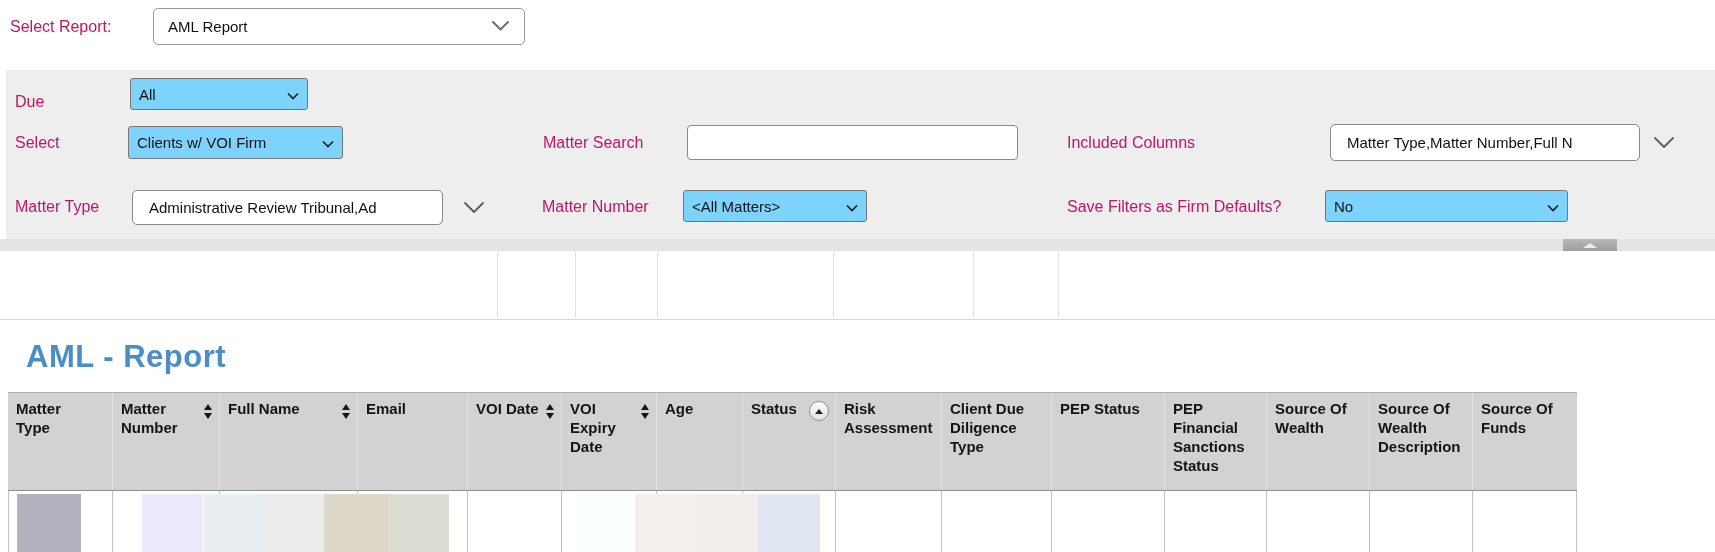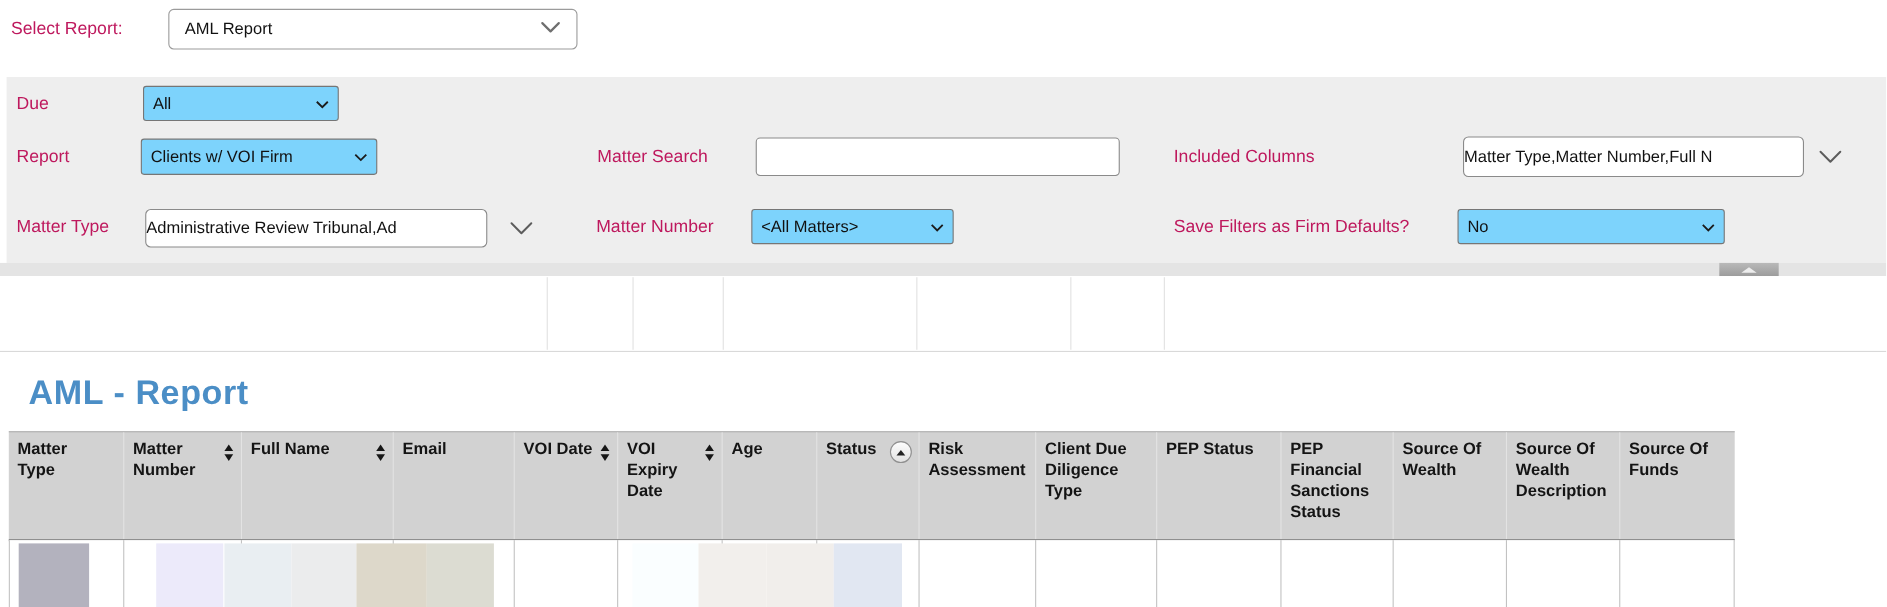--- a/index.html
+++ b/index.html
@@ -15,21 +15,21 @@
 
   
   .panel{position:absolute;left:6px;top:70px;width:1709px;height:169px;background:var(--panel-bg,#eee);}
 
   .nsel{position:absolute;background:#7dd3fc;border:1px solid #767676;border-radius:3px;
         box-sizing:border-box;display:flex;align-items:center;padding:0 8px;
         font-size:15px;color:#111;cursor:pointer;}
   .nsel .selchev{margin-left:auto;}
 
   .combo{position:absolute;background:#fff;border:1px solid #8a8a8a;border-radius:5px;
-         box-sizing:border-box;display:flex;align-items:center;padding:0 0;
+         box-sizing:border-box;display:flex;align-items:center;padding:0 16px;
          font-size:15px;color:#111;overflow:hidden;white-space:nowrap;cursor:text;}
   .combochev{position:absolute;cursor:pointer;line-height:0;}
 
   .txt{position:absolute;background:#fff;border:1px solid #8a8a8a;border-radius:4px;
        box-sizing:border-box;font-size:15px;color:#111;padding:0 8px;outline:none;}
 
   
   .scrolltrack{position:absolute;left:0;top:239px;width:1715px;height:12px;background:#e4e4e4;}
   .scrollbtn{position:absolute;left:1563px;top:0;width:54px;height:12px;
              background:linear-gradient(#b9b9b9,#9c9c9c);display:flex;align-items:center;
@@ -85,22 +85,22 @@
   <div class="bigddl">
     <span>AML Report</span>
     <span class="ddlchev">
       <svg width="19" height="12" viewBox="0 0 19 12">
           <path d="M2 2 L9.5 9.5 L17 2" fill="none" stroke="#6f6f6f" stroke-width="2" stroke-linecap="round" stroke-linejoin="round"></path>
         </svg>
     </span>
   </div>
 
   <div class="panel">
-    <span class="lbl" style="left:9px;top:16px;text-align:right;">Due</span>
-    <span class="lbl" style="left:9px;top:64px;">Report</span>
+    <span class="lbl" style="left:9px;top:23px;text-align:right;">Due</span>
+    <span class="lbl" style="left:9px;top:64px;">Select</span>
     <span class="lbl" style="left:537px;top:64px;">Matter Search</span>
     <span class="lbl" style="left:1061px;top:64px;">Included Columns</span>
     <span class="lbl" style="left:9px;top:128px;">Matter Type</span>
     <span class="lbl" style="left:536px;top:128px;">Matter Number</span>
     <span class="lbl" style="left:1061px;top:128px;">Save Filters as Firm Defaults?</span>
 
     <div class="nsel" style="left:124px;top:8px;width:178px;height:32px;">
       <span>All</span>
       <span class="selchev">
         <svg width="12" height="8" viewBox="0 0 12 8">

